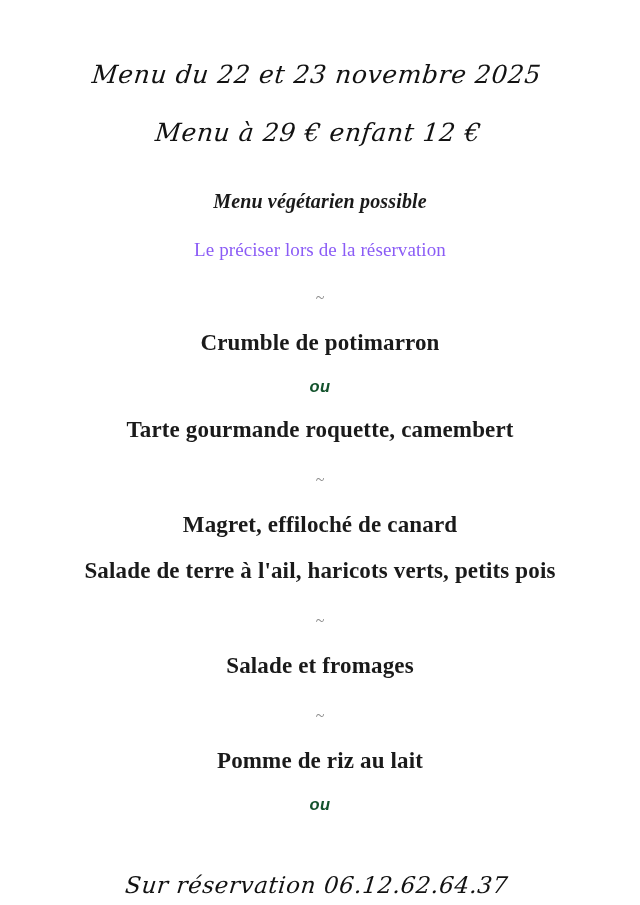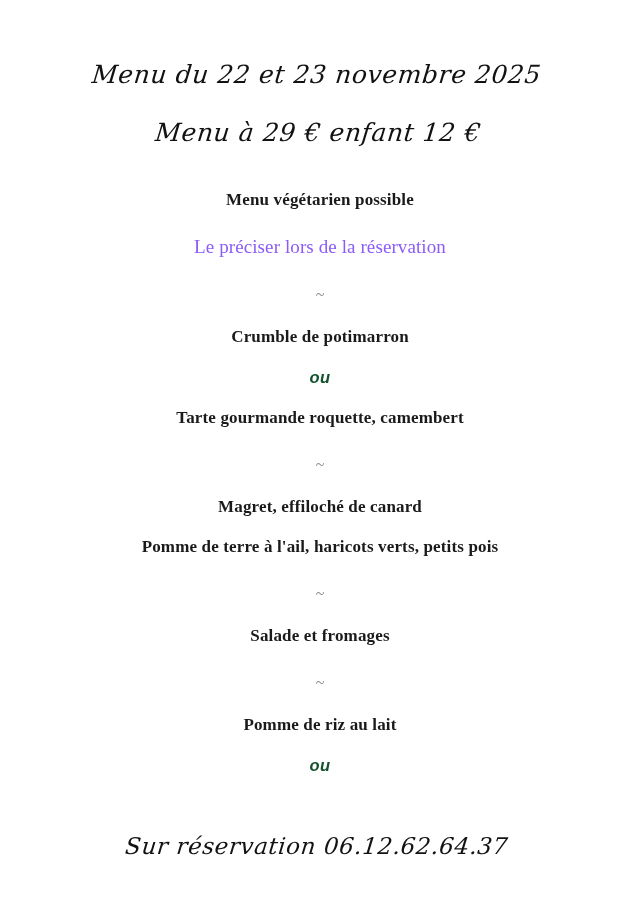--- a/index.html
+++ b/index.html
@@ -48,29 +48,29 @@
   .title-price {
     font-size: 25px;
     line-height: 1;
     padding-top: 33px;
   }
 
   
   .dish {
     font-family: "Liberation Serif", "DejaVu Serif", serif;
     font-weight: 700;
-    font-size: 17px;
+    font-size: 23px;
     line-height: 1;
     color: #1a1a1a;
     letter-spacing: 0.15px;
     display: block;
     white-space: nowrap;
   }
 
-  .veg-heading   { padding-top: 46px; font-size: 17px; }
+  .veg-heading   { padding-top: 46px; font-size: 20px; font-style: italic; }
   .course-line   { padding-top: 23px; }
   .course-after-tilde { padding-top: 25px; }
 
   
   .note {
     font-family: "Liberation Serif", "DejaVu Serif", serif;
     font-weight: 400;
     font-size: 19px;
     line-height: 1;
     color: #8b5cf6;
@@ -130,21 +130,21 @@
   <div class="dish course-after-tilde">Crumble de potimarron</div>
 
   <div class="alt">ou</div>
 
   <div class="dish course-line">Tarte gourmande roquette, camembert</div>
 
   <div class="sep">~</div>
 
   <div class="dish course-after-tilde">Magret, effiloché de canard</div>
 
-  <div class="dish course-line">Pomme de terre à l'ail, haricots verts, petits pois</div>
+  <div class="dish course-line">Salade de terre à l'ail, haricots verts, petits pois</div>
 
   <div class="sep">~</div>
 
   <div class="dish course-after-tilde">Salade et fromages</div>
 
   <div class="sep">~</div>
 
   <div class="dish course-after-tilde">Pomme de riz au lait</div>
 
   <div class="alt">ou</div>

